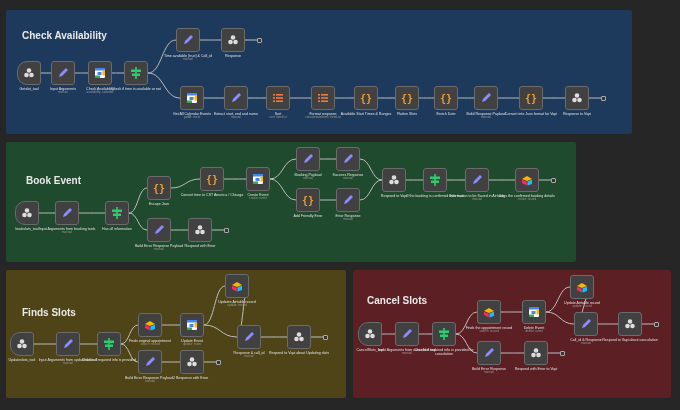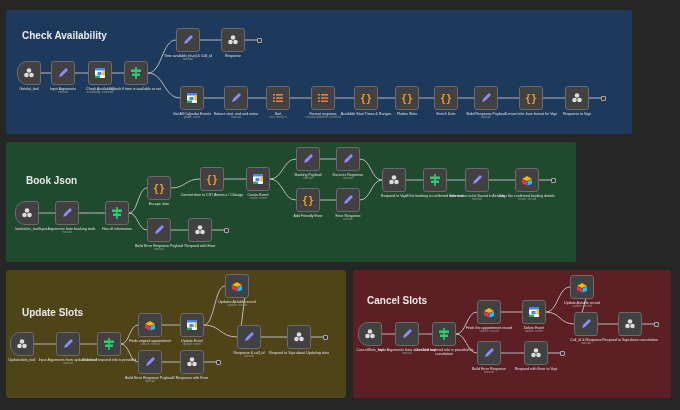--- a/index.html
+++ b/index.html
@@ -18,22 +18,22 @@
 </head>
 <body>
 
 <div class="canvas">
   <div class="sticky" style="left:6px;top:10px;width:626px;height:124px;background:#1d3a5c;"></div>
   <div class="sticky" style="left:6px;top:142px;width:570px;height:120px;background:#1f4a2e;"></div>
   <div class="sticky" style="left:6px;top:270px;width:340px;height:128px;background:#4e4418;"></div>
   <div class="sticky" style="left:353px;top:270px;width:318px;height:128px;background:#5c1f24;"></div>
 
   <div class="sticky-title" style="left:22px;top:30px;">Check Availability</div>
-  <div class="sticky-title" style="left:26px;top:175px;">Book Json</div>
-  <div class="sticky-title" style="left:22px;top:307px;">Update Slots</div>
+  <div class="sticky-title" style="left:26px;top:175px;">Book Event</div>
+  <div class="sticky-title" style="left:22px;top:307px;">Finds Slots</div>
   <div class="sticky-title" style="left:367px;top:295px;text-align:right;">Cancel Slots</div>
 
   <svg class="wires" id="wires">
       <path d="M41 73 C 46 73, 46 73, 51 73" stroke="#bdbdbd" stroke-width="1" fill="none"></path>
       <path d="M75 73 C 81.5 73, 81.5 73, 88 73" stroke="#bdbdbd" stroke-width="1" fill="none"></path>
       <path d="M112 73 C 118 73, 118 73, 124 73" stroke="#bdbdbd" stroke-width="1" fill="none"></path>
       <path d="M148 73 C 162 73, 162 40, 176 40" stroke="#bdbdbd" stroke-width="1" fill="none"></path>
       <path d="M200 40 C 210.5 40, 210.5 40, 221 40" stroke="#bdbdbd" stroke-width="1" fill="none"></path>
       <path d="M148 73 C 164 73, 164 98, 180 98" stroke="#bdbdbd" stroke-width="1" fill="none"></path>
       <path d="M204 98 C 214 98, 214 98, 224 98" stroke="#bdbdbd" stroke-width="1" fill="none"></path>

